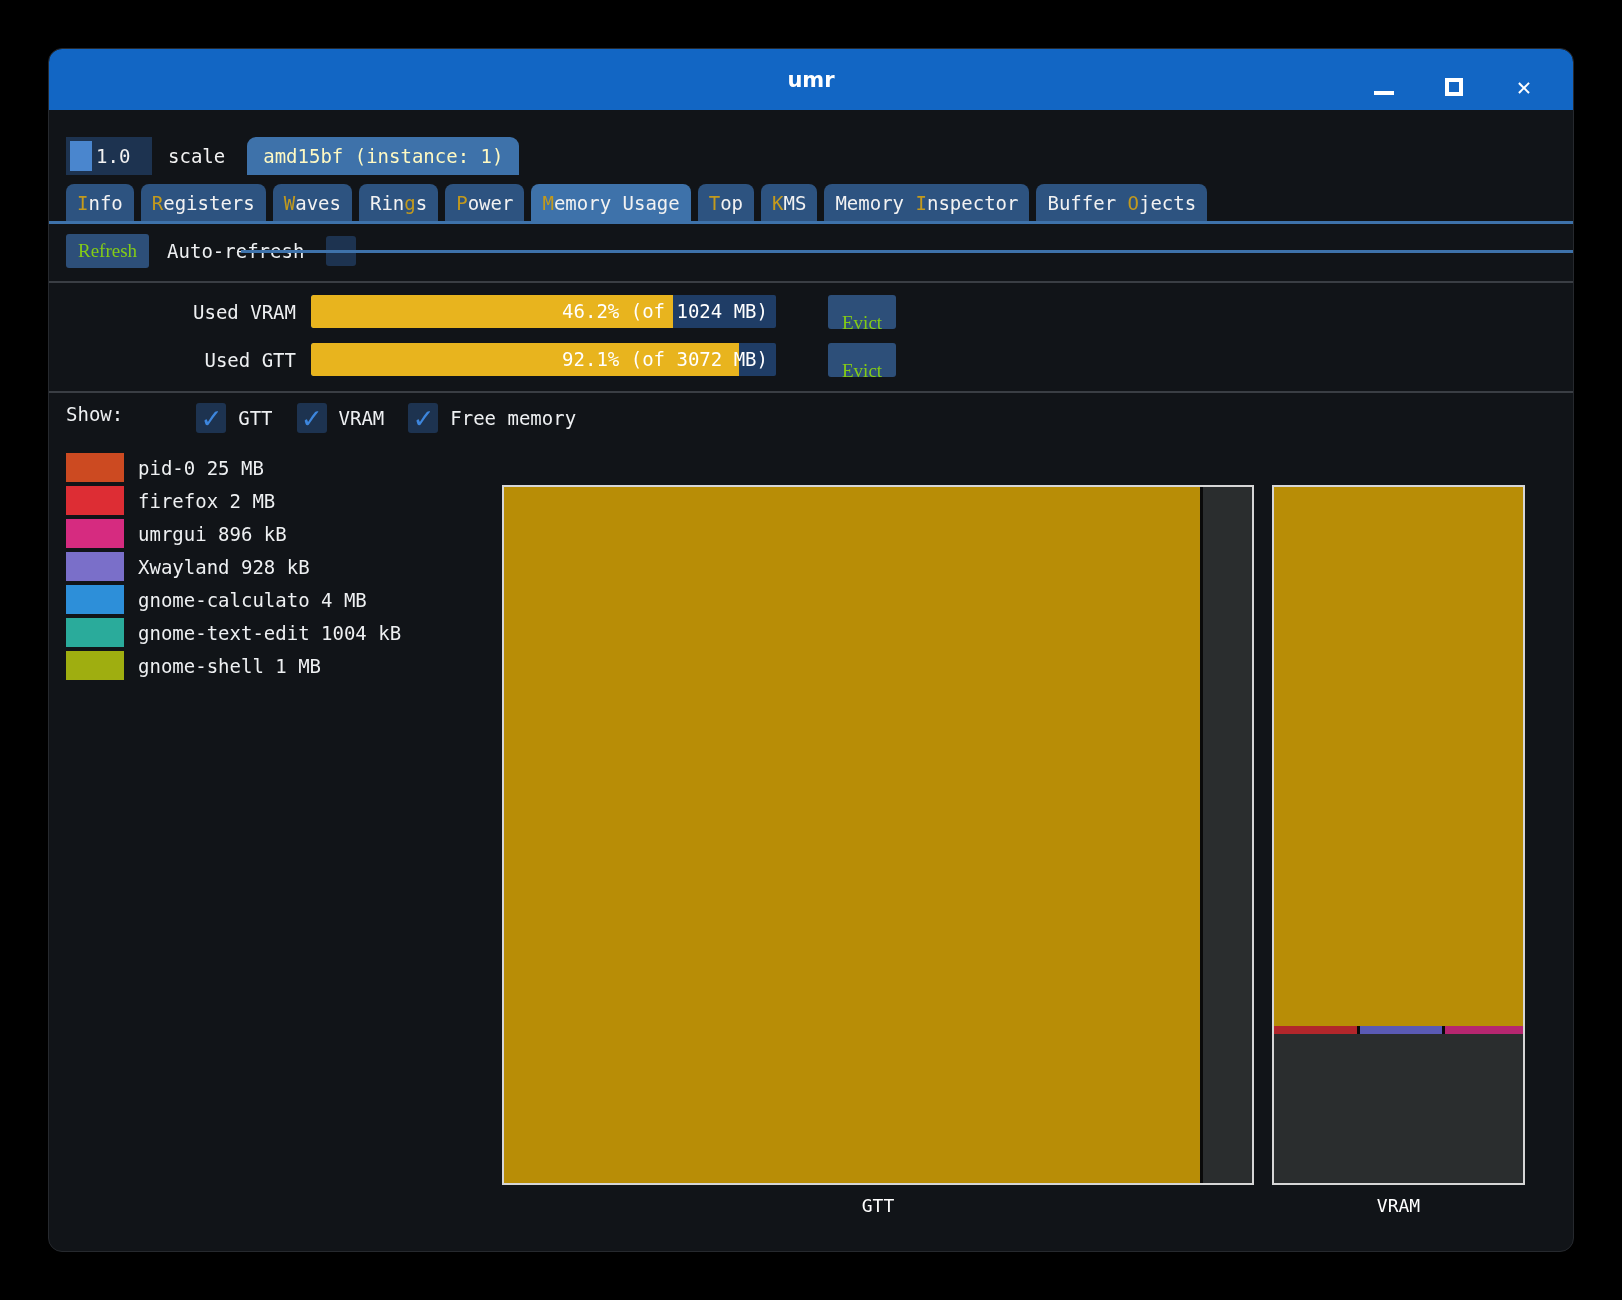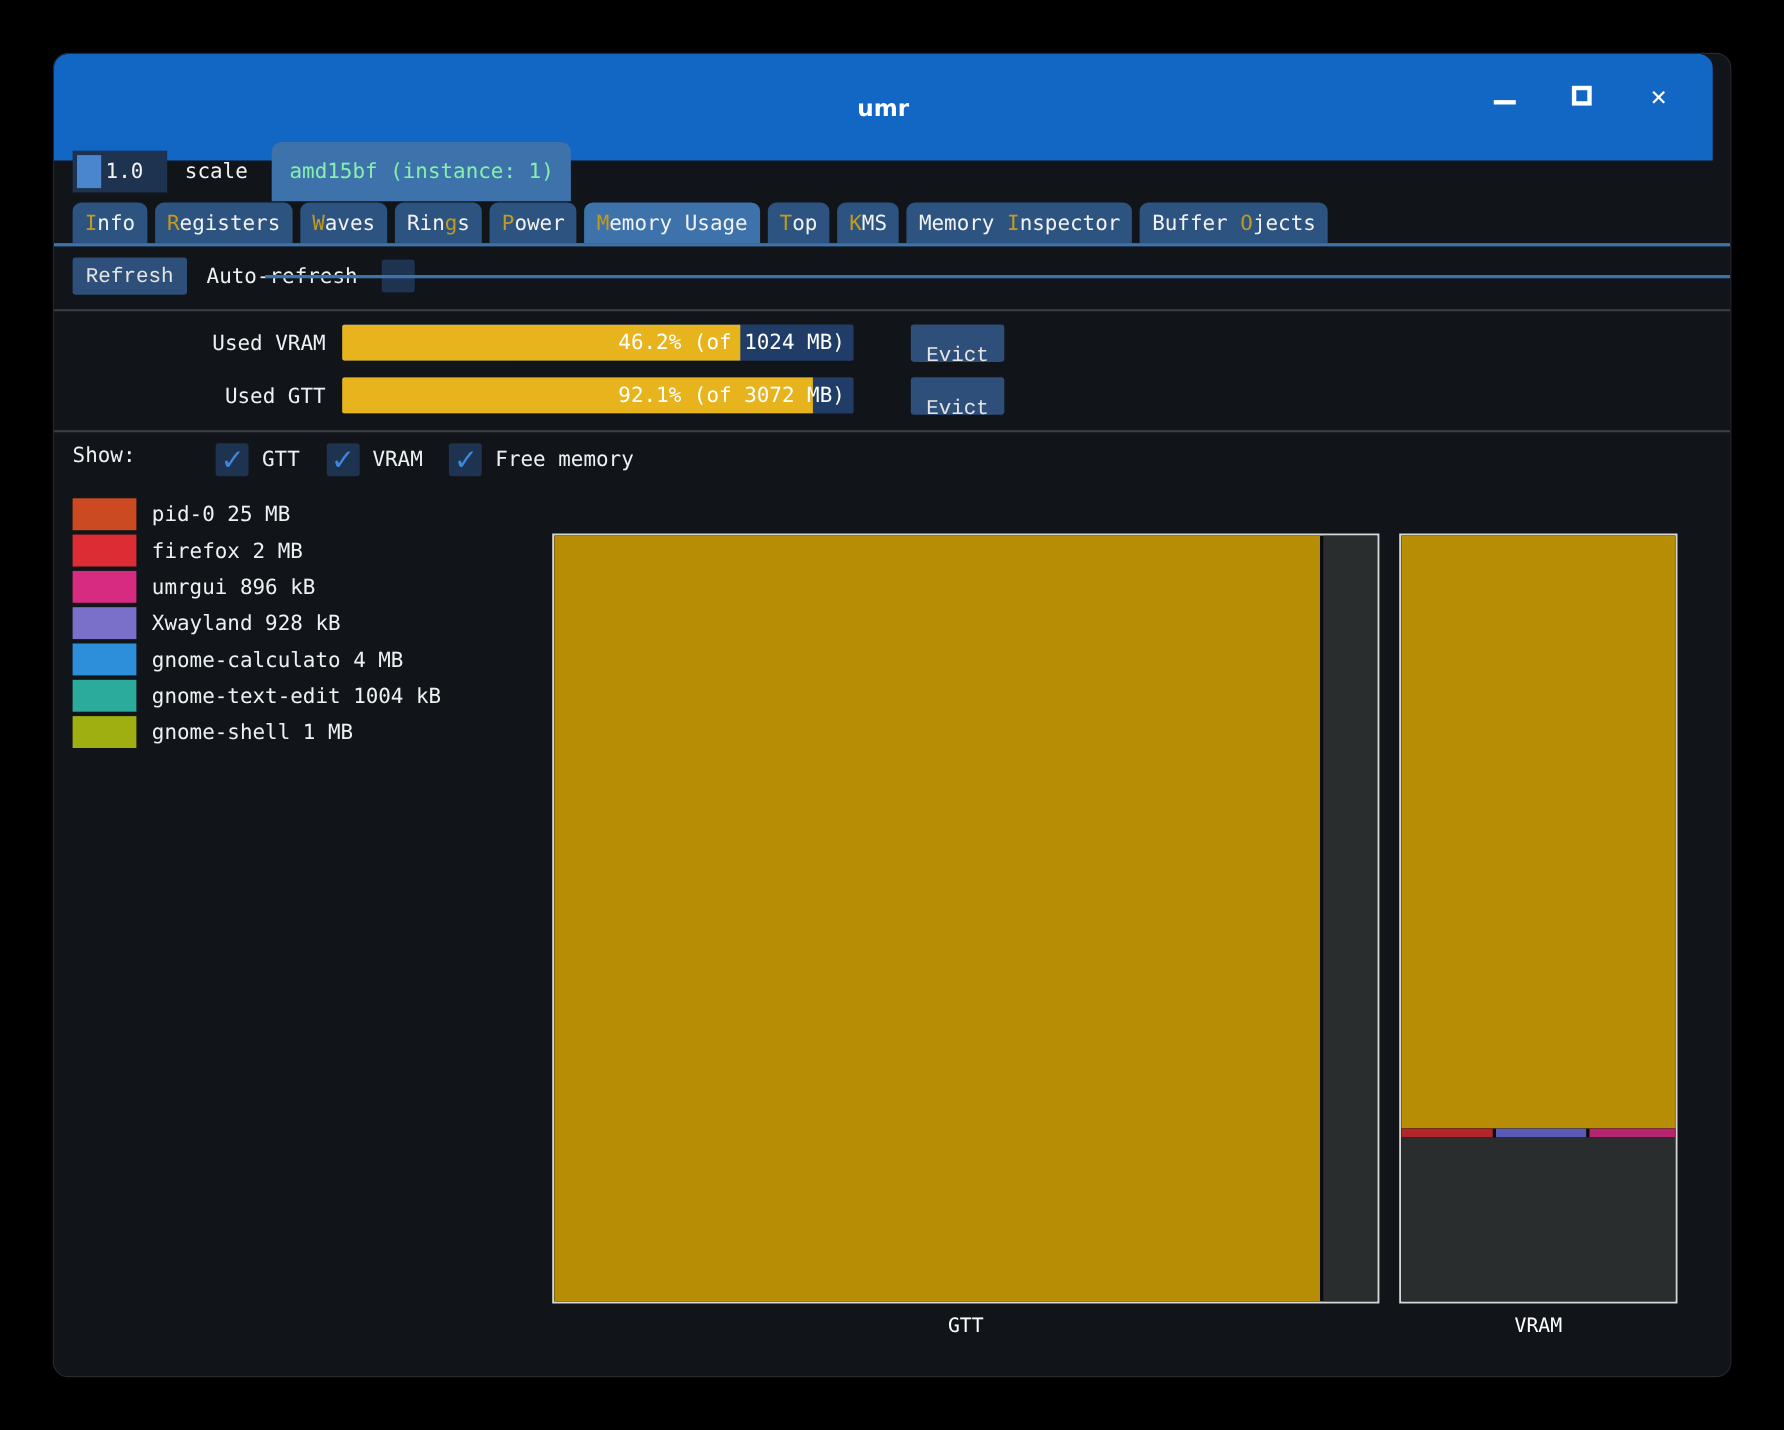--- a/index.html
+++ b/index.html
@@ -4,59 +4,59 @@
 <style>
   * { box-sizing: border-box; margin: 0; padding: 0; }
   html, body { width: 1622px; height: 1300px; background: #000; overflow: hidden; }
   body { font-family: "DejaVu Sans Mono", monospace; color: #eef0f2; }
 
   .window {
     position: absolute; left: 48px; top: 48px; width: 1526px; height: 1204px;
     background: #111418; border-radius: 14px; border: 1px solid #26292e; overflow: hidden;
   }
   .titlebar {
-    position: absolute; left: 0; top: 0; right: 16px; height: 97px;
+    position: absolute; left: 0; top: 0; right: 0; height: 61px;
     background: #1266c4; border-radius: 13px 13px 0 0;
     display: flex; align-items: center; justify-content: center;
   }
   .title { font-family: "DejaVu Sans", sans-serif; font-weight: bold; font-size: 21px; color: #fff; }
   .win-controls { position: absolute; right: 36px; top: 0; height: 75px; display: flex; align-items: center; gap: 44px; }
   .winbtn { width: 26px; height: 26px; display: flex; align-items: center; justify-content: center; cursor: pointer; }
   .glyph-min { width: 20px; height: 4px; background: #fff; margin-top: 12px; }
   .glyph-max { width: 18px; height: 18px; border: 4px solid #fff; }
   .glyph-close { font-size: 24px; font-weight: bold; color: #fff; line-height: 1; }
 
   .content { position: absolute; left: 0; top: 75px; right: 0; bottom: 0; }
 
   
   .scale-row { margin: 13px 0 0 17px; height: 38px; display: flex; align-items: center; }
   .drag-box { width: 86px; height: 38px; background: #1d3350; display: flex; align-items: center; position: relative; }
   .drag-handle { position: absolute; left: 4px; top: 4px; width: 22px; height: 30px; background: #4a86ce; }
   .drag-value { margin-left: 30px; font-size: 19px; color: #f2f2f2; }
   .scale-label { margin-left: 16px; font-size: 19px; color: #f2f2f2; }
   .device-tab {
-    margin-left: 22px; height: 54px; padding: 0 16px; background: #3e72aa; color: #86efac;
+    margin-left: 22px; height: 38px; padding: 0 16px; background: #3e72aa; color: #fef9c3;
     font-size: 19px; display: flex; align-items: center; border-radius: 9px 9px 0 0; cursor: pointer;
   }
   .device-underline { position: absolute; left: 192px; right: 0; top: 126px; height: 3px; background: #3e72aa; }
 
   
   .tabs-wrap { margin-top: 9px; border-bottom: 3px solid #3e72aa; }
   .tabs-row { margin-left: 17px; display: flex; gap: 7px; align-items: flex-end; }
   .tab {
     height: 37px; padding: 0 11px; background: #2d5380; border-radius: 8px 8px 0 0;
     display: flex; align-items: center; font-size: 19px; color: #f2f2f2; cursor: pointer; white-space: pre;
   }
   .tab.active { background: #3e72aa; }
   .tab .hot { color: #c39a1d; }
 
   
   .refresh-row { margin: 9px 0 0 17px; height: 36px; display: flex; align-items: center; }
   .btn {
-    background: #2d4f79; border: none; color: #e5e5e5; font-family: Liberation Mono, monospace;
+    background: #2d4f79; border: none; color: #84cc16; font-family: Liberation Serif, serif;
     font-size: 19px; padding: 6px 12px; border-radius: 3px; cursor: pointer;
   }
   .refresh-row .ar-label { margin-left: 18px; font-size: 19px; }
   .checkbox {
     width: 30px; height: 30px; background: #1d3350; border-radius: 3px; display: inline-flex;
     align-items: center; justify-content: center; cursor: pointer; overflow: visible;
     color: #3d86dd; font-weight: bold; font-size: 30px; line-height: 1;
   }
   .refresh-row .checkbox { margin-left: 22px; }
 

